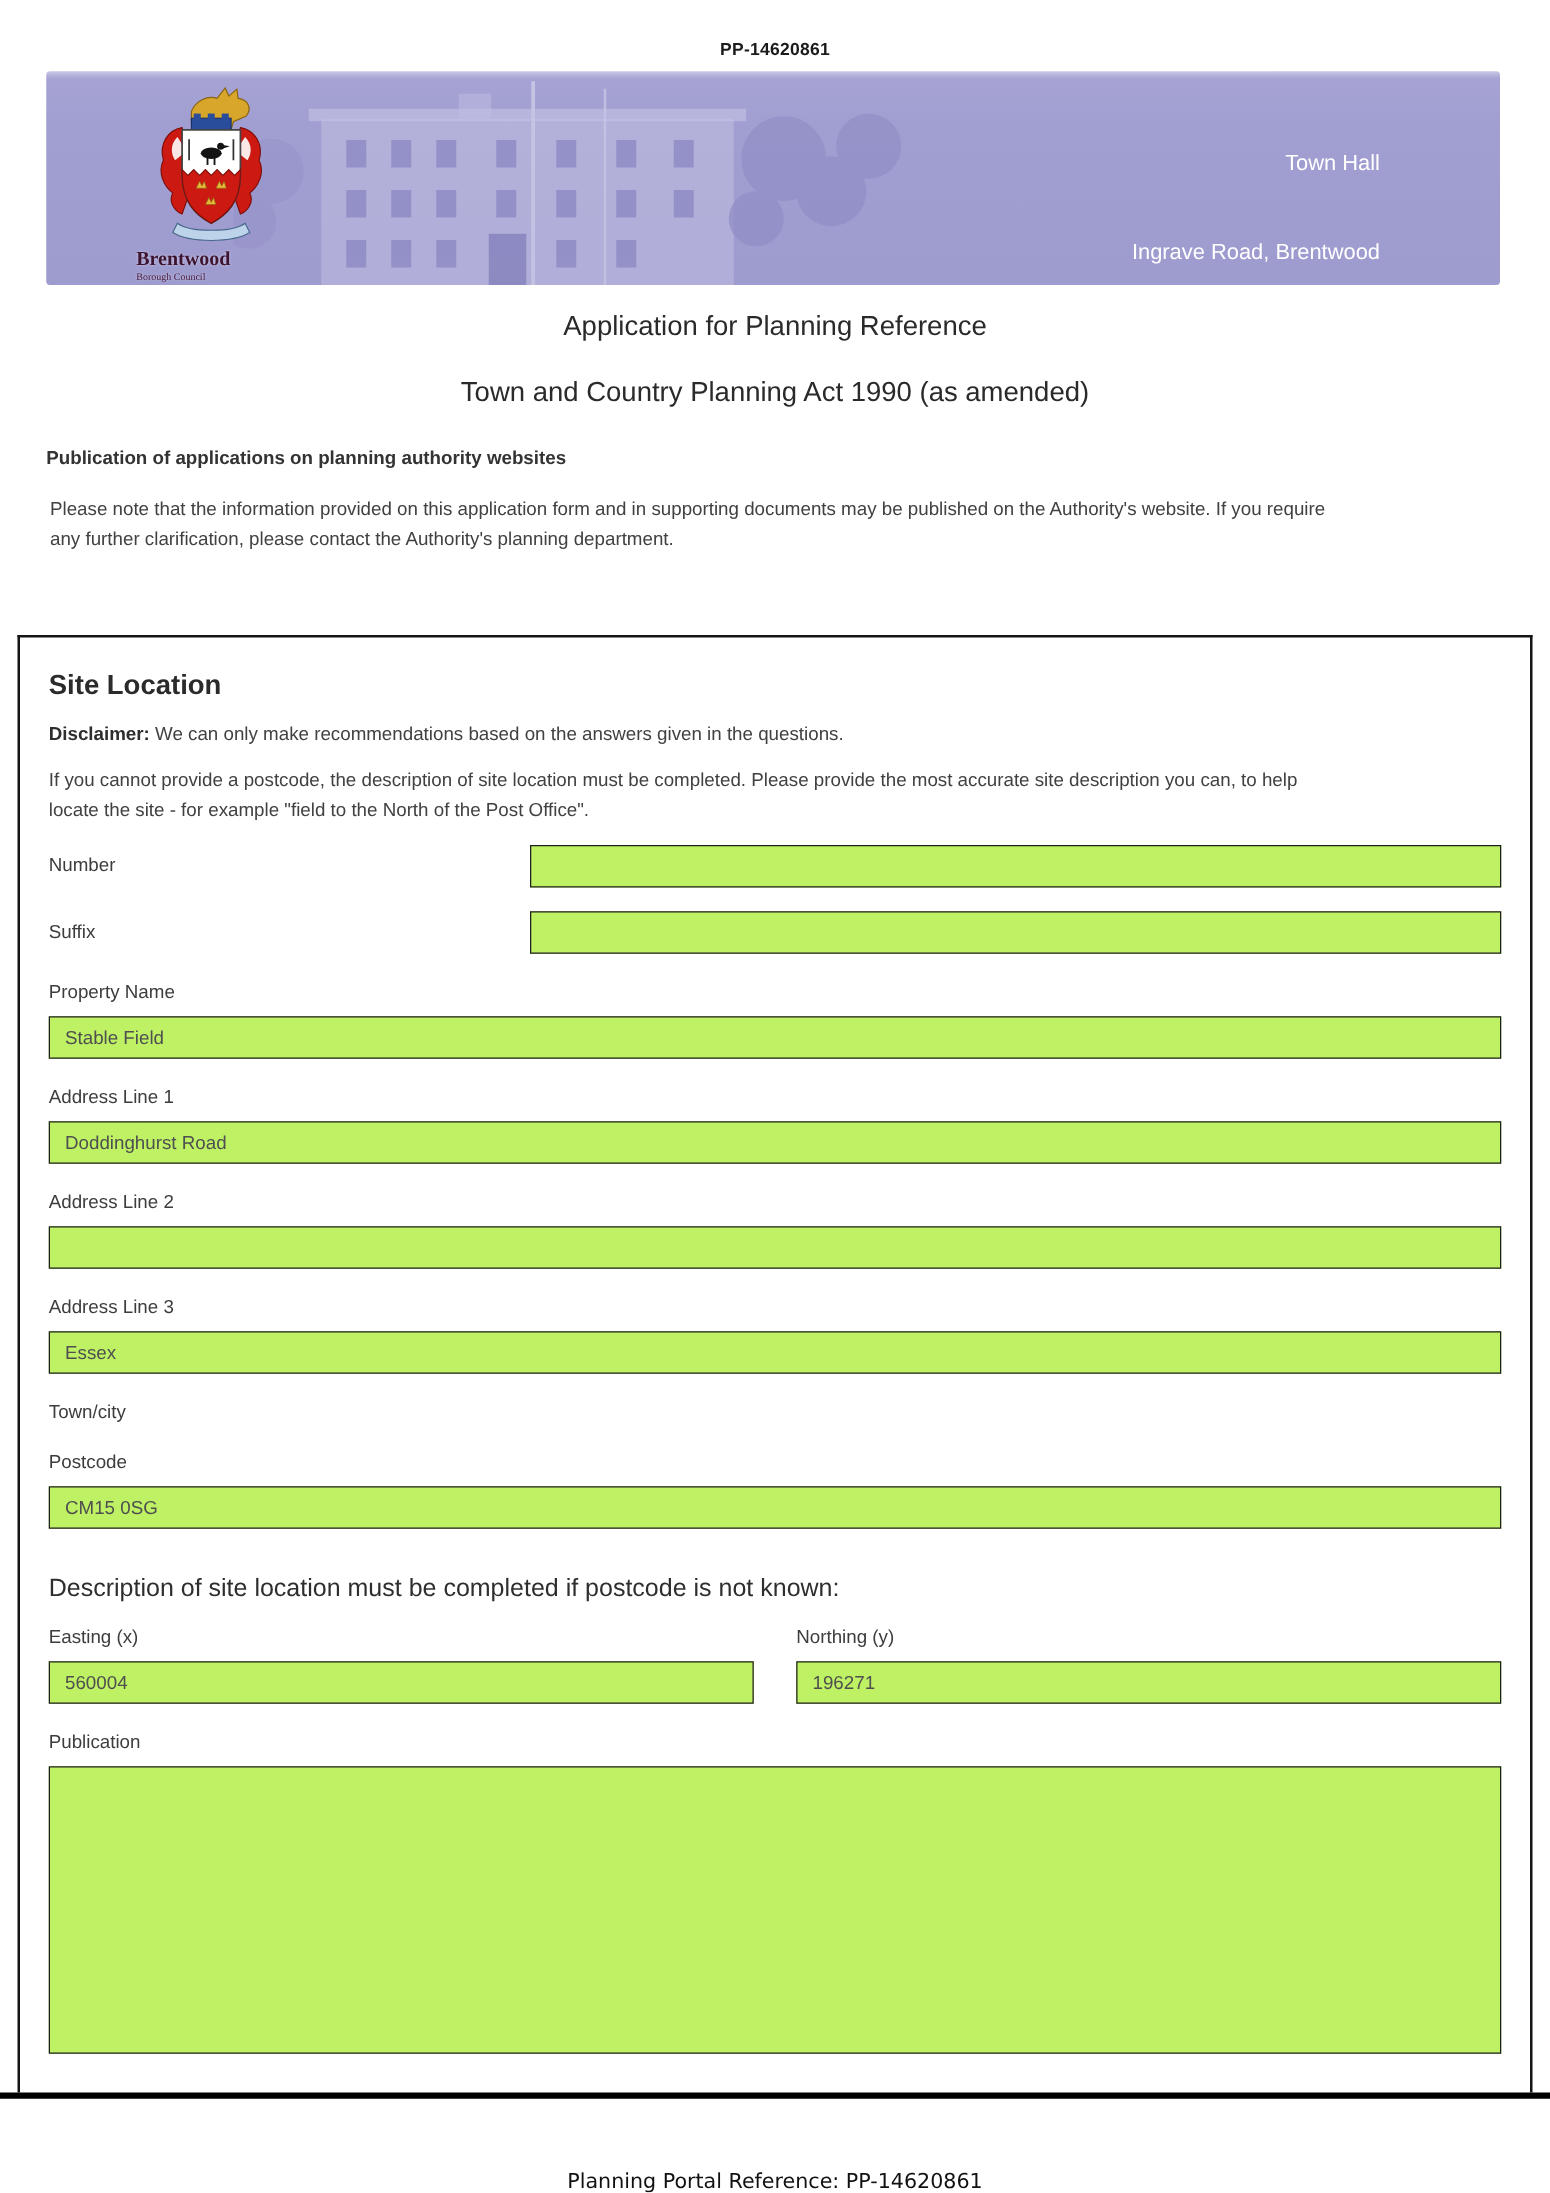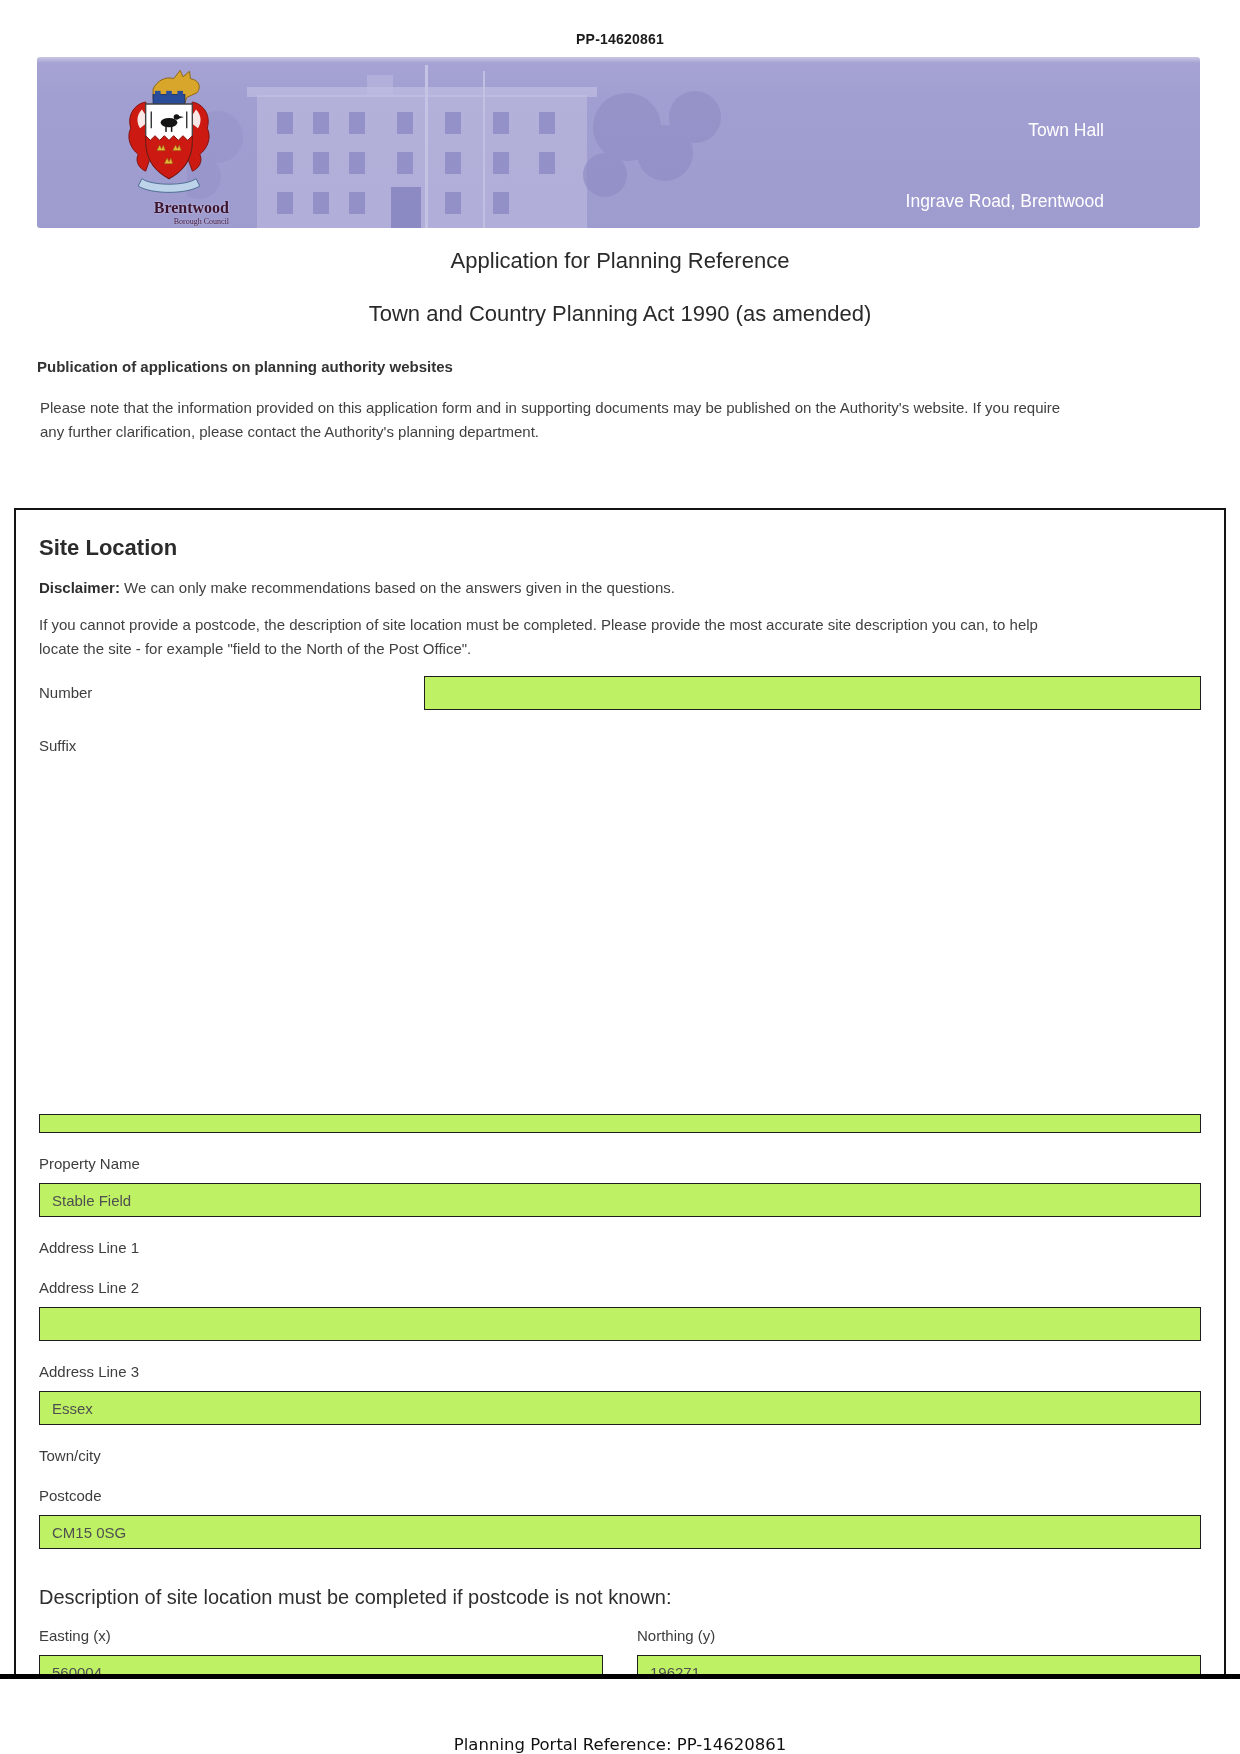--- a/index.html
+++ b/index.html
@@ -24,21 +24,21 @@
   .banner {
     position:relative;
     margin:10px 40px 0 37px;
     height:171px;
     border-radius:3px;
     background:linear-gradient(180deg,#c9c6e4 0px,#a6a3d4 6px,#a19ed1 40px,#9e9bcf 100%);
     overflow:hidden;
   }
   .building { position:absolute; left:150px; top:0; width:560px; height:171px; }
   .crest-wrap {
-    position:absolute; left:72px; top:4px; width:120px; text-align:right;
+    position:absolute; left:72px; top:4px; width:120px; text-align:left;
   }
   .crest-wrap svg { width:104px; height:140px; display:block; margin:0 auto; }
   .crest-name {
     font-family:"Liberation Serif", serif;
     font-weight:bold; font-size:16px; color:#3c1430;
     text-shadow:0 0 2px rgba(255,255,255,.55);
     margin-top:-2px;
   }
   .crest-sub {
     font-family:"Liberation Serif", serif;
@@ -76,21 +76,21 @@
     background:#bef264;
     font-family:"Liberation Sans", sans-serif;
     font-size:15px;
     color:#4f4f4f;
     padding:0 12px;
     border-radius:0;
     outline:none;
   }
   .finput { height:34px; }
   .row-inline { display:flex; align-items:flex-start; margin-top:15px; }
-  .row-inline + .row-inline { margin-top:19px;flex-direction:column; }
+  .row-inline + .row-inline { margin-top:19px; }
   .row-inline .flabel { width:385px; flex:0 0 385px; padding-top:8px; }
   .row-inline .finput { flex:1; }
   .row-stack .flabel { margin:22px 0 10px; line-height:18px; }
   .desc-heading { margin-top:37px; font-size:20px; color:#2e2e2e; }
   .coord-row { display:flex; gap:34px; }
   .coord-col { flex:1; }
   .coord-col .flabel { margin:18px 0 10px; line-height:18px; }
   .ftext { height:230px; resize:none; padding-top:10px; }
   
   .page-break-line { width:1240px; height:5px; background:#000; }
@@ -228,20 +228,21 @@
       <input class="finput" type="text" style="">
     </div>
 
     <div class="row-stack">
       <label class="flabel">Property Name</label>
       <input class="finput" type="text" value="Stable Field" style="">
     </div>
 
     <div class="row-stack">
       <label class="flabel">Address Line 1</label>
+      <input class="finput" type="text" value="Doddinghurst Road" style="">
     </div>
 
     <div class="row-stack">
       <label class="flabel">Address Line 2</label>
       <input class="finput" type="text" style="">
     </div>
 
     <div class="row-stack">
       <label class="flabel">Address Line 3</label>
       <input class="finput" type="text" value="Essex" style="">

